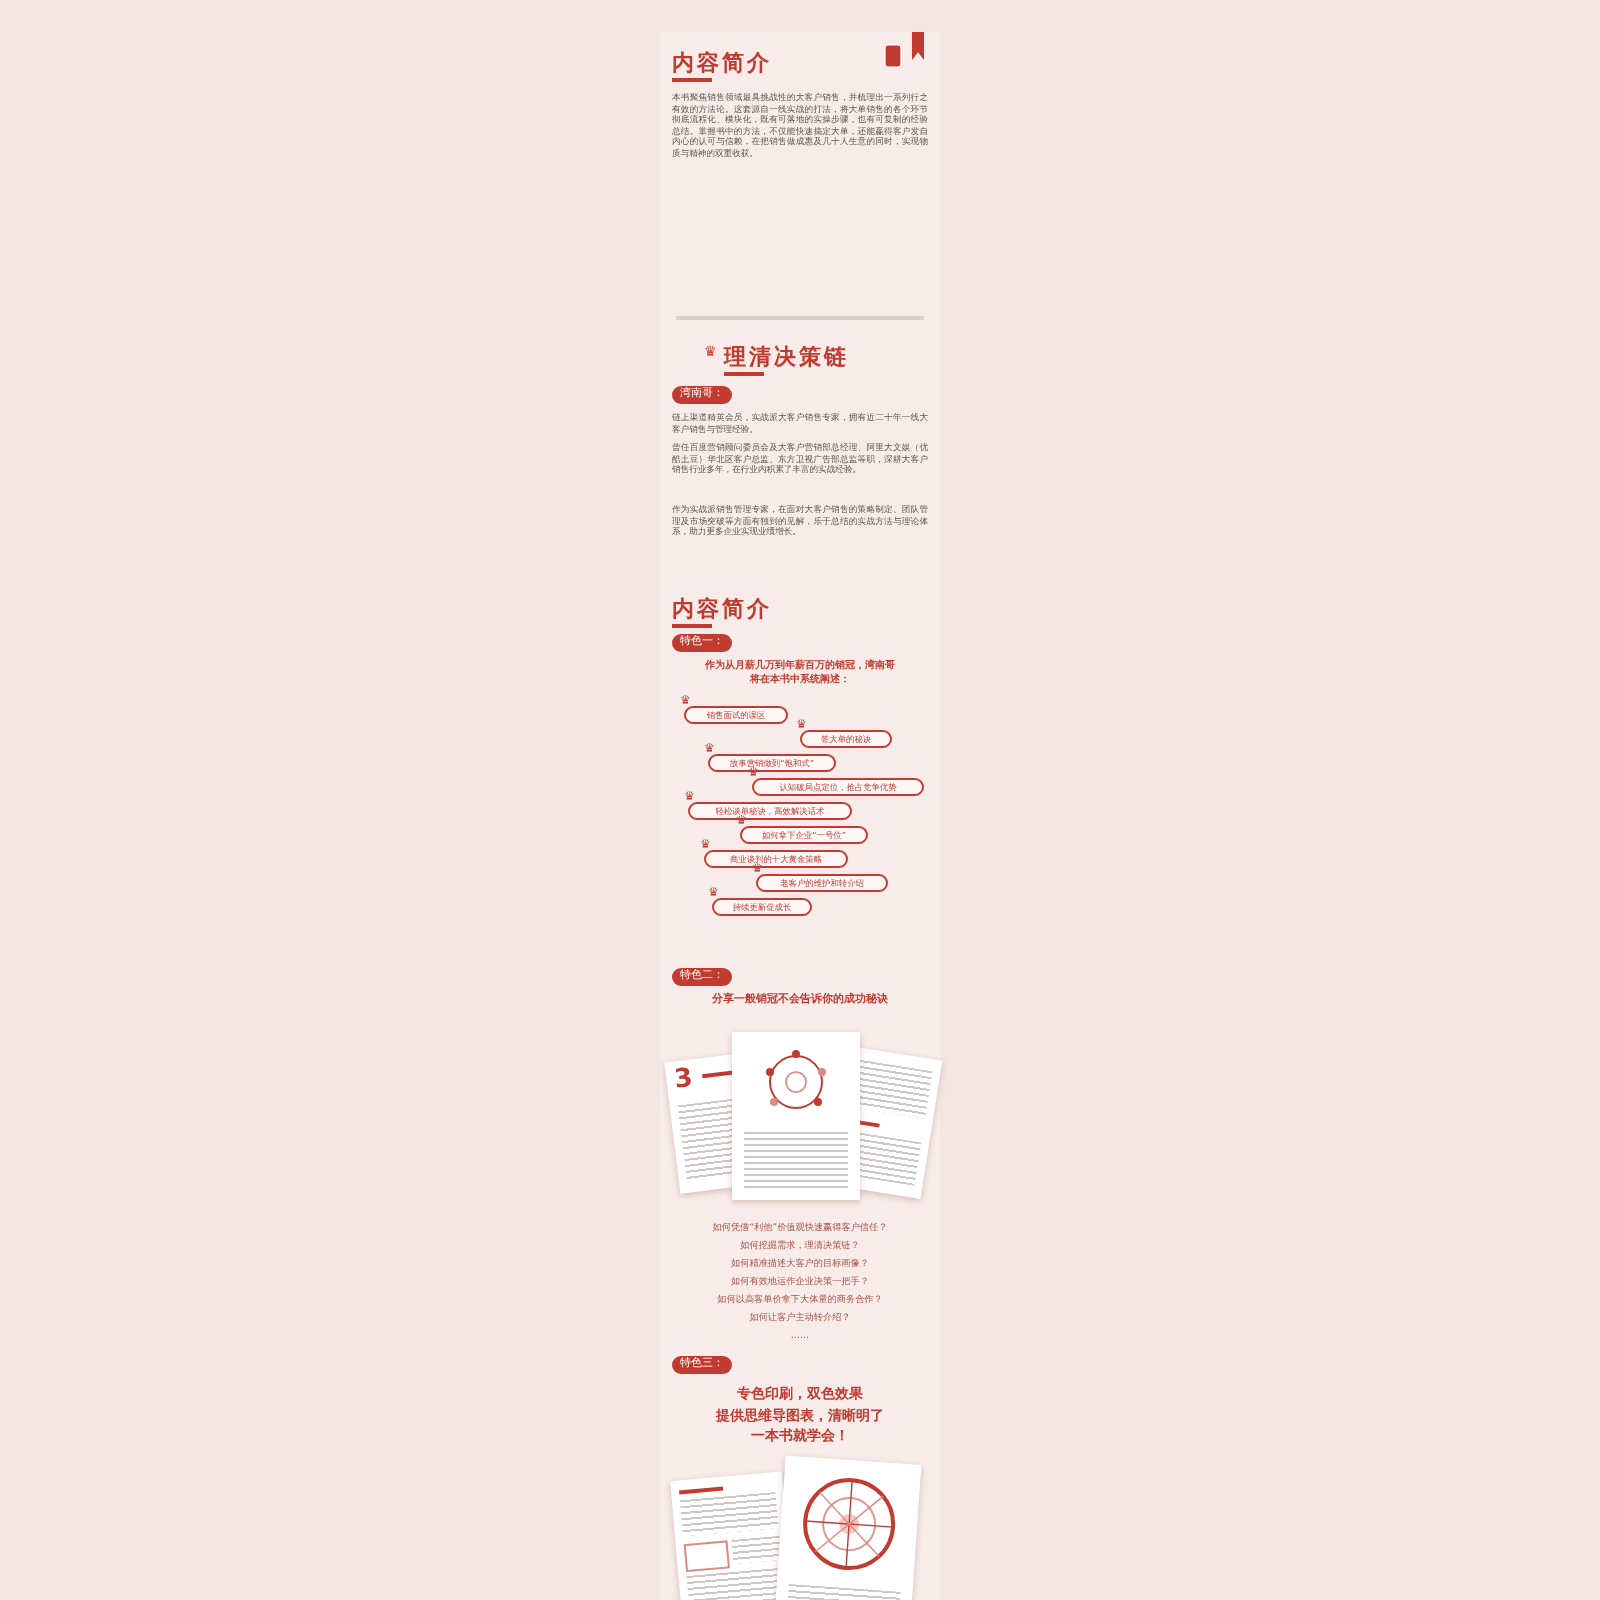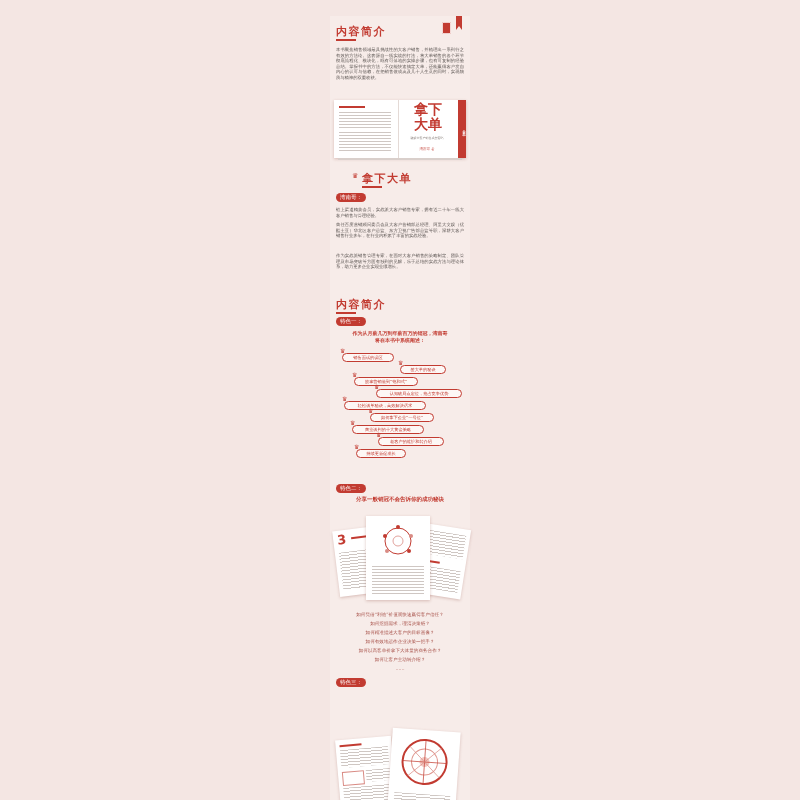--- a/index.html
+++ b/index.html
@@ -28,39 +28,24 @@
 
 <div class="canvas">
  <div class="column">
 
   <div class="hdr" style="left:6px;top:8px">内容简介</div>
   <div class="hdr-line" style="left:6px;top:23px"></div>
   <div class="seal" style="left:112px;top:6px;width:9px;height:12px"></div>
   <div class="ribbon" style="left:126px;top:0;width:6px;height:14px"></div>
   <div class="btext" style="left:6px;top:31px;width:128px">本书聚焦销售领域最具挑战性的大客户销售，并梳理出一系列行之有效的方法论。这套源自一线实战的打法，将大单销售的各个环节彻底流程化、模块化，既有可落地的实操步骤，也有可复制的经验总结。掌握书中的方法，不仅能快速搞定大单，还能赢得客户发自内心的认可与信赖，在把销售做成惠及几十人生意的同时，实现物质与精神的双重收获。</div>
 
-  <div class="page" style="left:4px;top:84px;width:132px;height:58px">
-    <div class="rl" style="left:5px;top:6px;width:26px;height:2px"></div>
-    <div class="fl" style="left:5px;top:12px;width:52px;height:16px"></div>
-    <div class="fl" style="left:5px;top:32px;width:52px;height:20px"></div>
-    <div style="position:absolute;left:64px;top:0;width:1px;height:58px;background:#e4dad6"></div>
-    <div style="position:absolute;left:68px;top:2px;width:52px;text-align:center;color:#c23b31;font-family:'DejaVu Serif','Liberation Serif',serif;font-weight:bold;font-size:14px;line-height:15px;">
-      <div>拿下</div>
-      <div>大单</div>
-    </div>
-    <div style="position:absolute;left:64px;top:36px;width:58px;text-align:center;font-size:3px;color:#8a807c;">破解大客户销售成交密码</div>
-    <div style="position:absolute;left:64px;top:47px;width:58px;text-align:center;font-size:3.5px;color:#c23b31;">湾南哥 著</div>
-    <div style="position:absolute;left:124px;top:0;width:8px;height:58px;background:#c23b31;">
-      <div style="writing-mode:vertical-rl;font-size:3.5px;color:#fff;width:8px;height:50px;margin-top:4px;text-align:center;letter-spacing:1px;">拿下大单</div>
-    </div>
-  </div>
   <div style="position:absolute;left:8px;top:142px;width:124px;height:2px;background:#d9cfcb"></div>
 
   <div style="position:absolute;left:22px;top:156px;font-size:7px;color:#c23b31;">♛</div>
-  <div class="hdr" style="left:32px;top:155px">拿下大单</div>
+  <div class="hdr" style="left:32px;top:155px">理清决策链</div>
   <div class="hdr-line" style="left:32px;top:170px"></div>
   <div class="badge" style="left:6px;top:177px">湾南哥：</div>
   <div class="btext" style="left:6px;top:191px;width:128px">链上渠道精英会员，实战派大客户销售专家，拥有近二十年一线大客户销售与管理经验。</div>
   <div class="btext" style="left:6px;top:206px;width:128px">曾任百度营销顾问委员会及大客户营销部总经理、阿里大文娱（优酷土豆）华北区客户总监、东方卫视广告部总监等职，深耕大客户销售行业多年，在行业内积累了丰富的实战经验。</div>
   <div class="btext" style="left:6px;top:237px;width:128px">作为实战派销售管理专家，在面对大客户销售的策略制定、团队管理及市场突破等方面有独到的见解，乐于总结的实战方法与理论体系，助力更多企业实现业绩增长。</div>
 
   <div class="hdr" style="left:6px;top:281px">内容简介</div>
   <div class="hdr-line" style="left:6px;top:296px"></div>
 
   <div class="badge" style="left:6px;top:301px">特色一：</div>
@@ -136,20 +121,25 @@
     <div class="q">如何凭借“利他”价值观快速赢得客户信任？</div>
     <div class="q">如何挖掘需求，理清决策链？</div>
     <div class="q">如何精准描述大客户的目标画像？</div>
     <div class="q">如何有效地运作企业决策一把手？</div>
     <div class="q">如何以高客单价拿下大体量的商务合作？</div>
     <div class="q">如何让客户主动转介绍？</div>
     <div class="q">……</div>
   </div>
 
   <div class="badge" style="left:6px;top:662px">特色三：</div>
+  <div class="rc" style="left:0;top:676px;width:140px;font-size:7px;font-weight:bold;line-height:10.5px">
+    <div>专色印刷，双色效果</div>
+    <div>提供思维导图表，清晰明了</div>
+    <div>一本书就学会！</div>
+  </div>
 
   <div class="page" style="left:8px;top:722px;width:56px;height:70px;transform:rotate(-5deg)">
     <div class="rl" style="left:4px;top:5px;width:22px;height:1.5px"></div>
     <div class="fl" style="left:4px;top:10px;width:48px;height:18px"></div>
     <div style="position:absolute;left:4px;top:32px;width:20px;height:12px;border:1px solid #d98b84"></div>
     <div class="fl" style="left:28px;top:32px;width:24px;height:12px"></div>
     <div class="fl" style="left:4px;top:48px;width:48px;height:16px"></div>
   </div>
   <div class="page" style="left:60px;top:714px;width:68px;height:80px;transform:rotate(4deg)">
     <svg width="68" height="58" style="position:absolute;left:0;top:3px">

